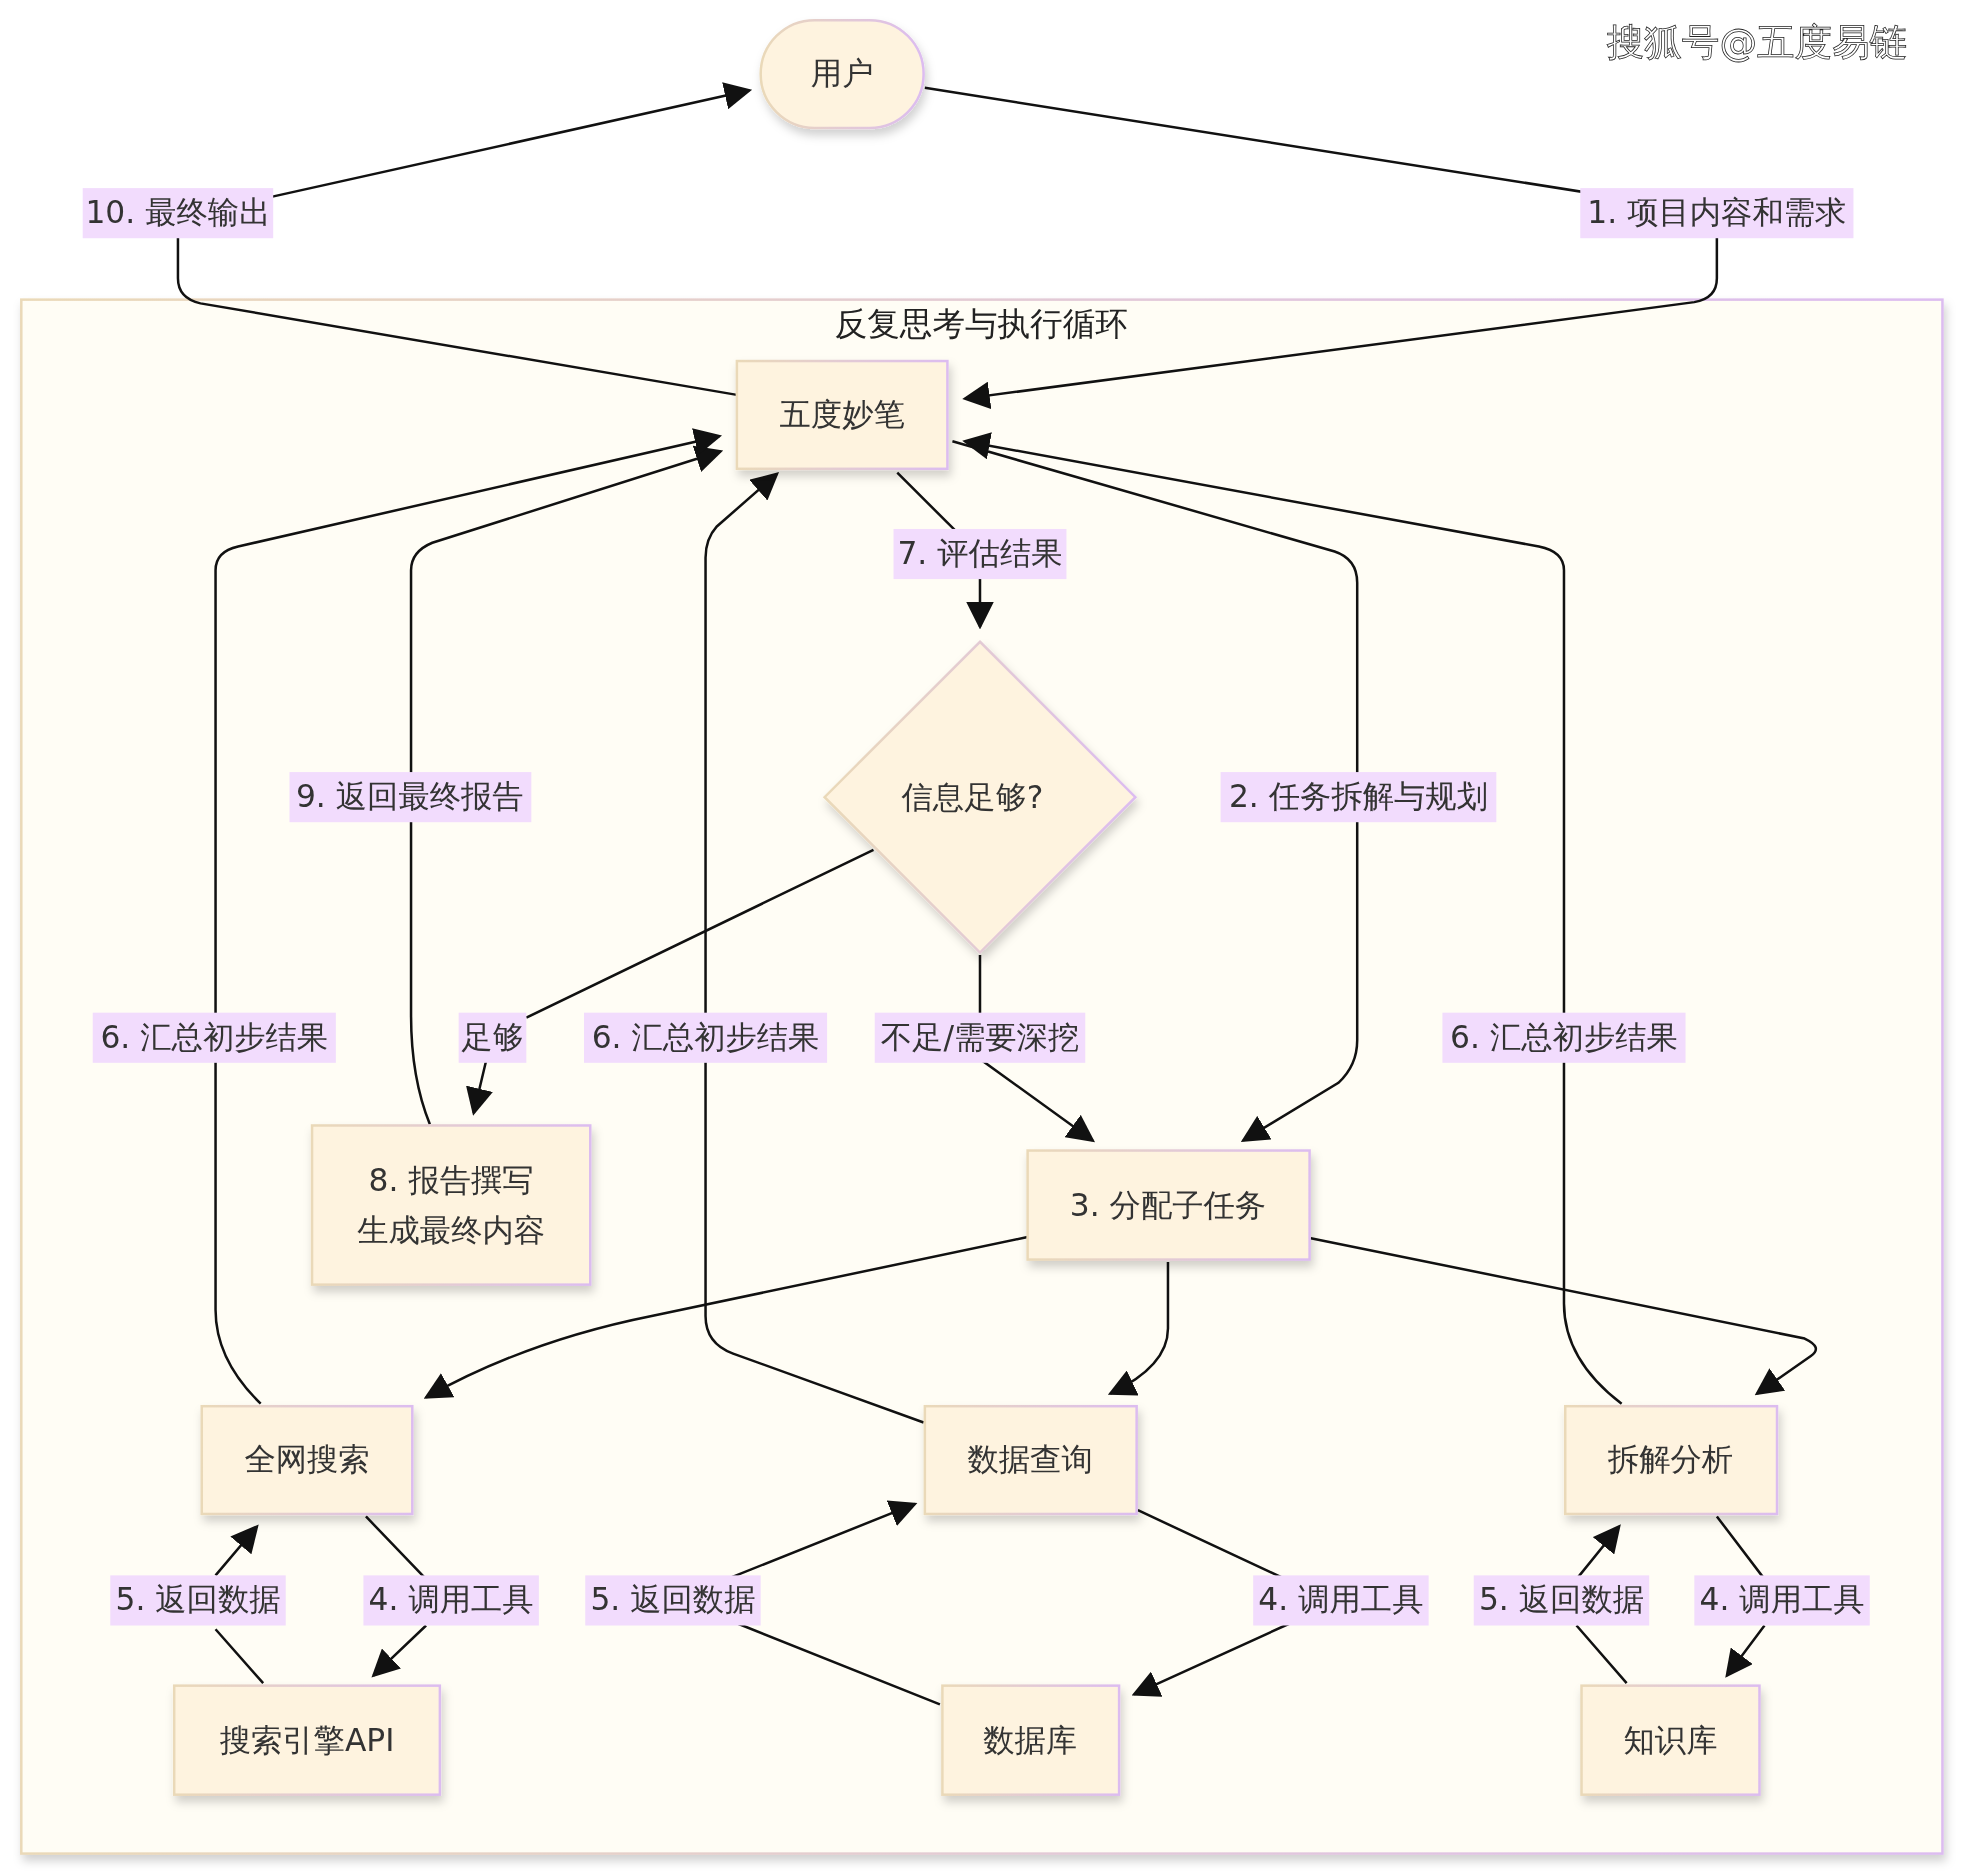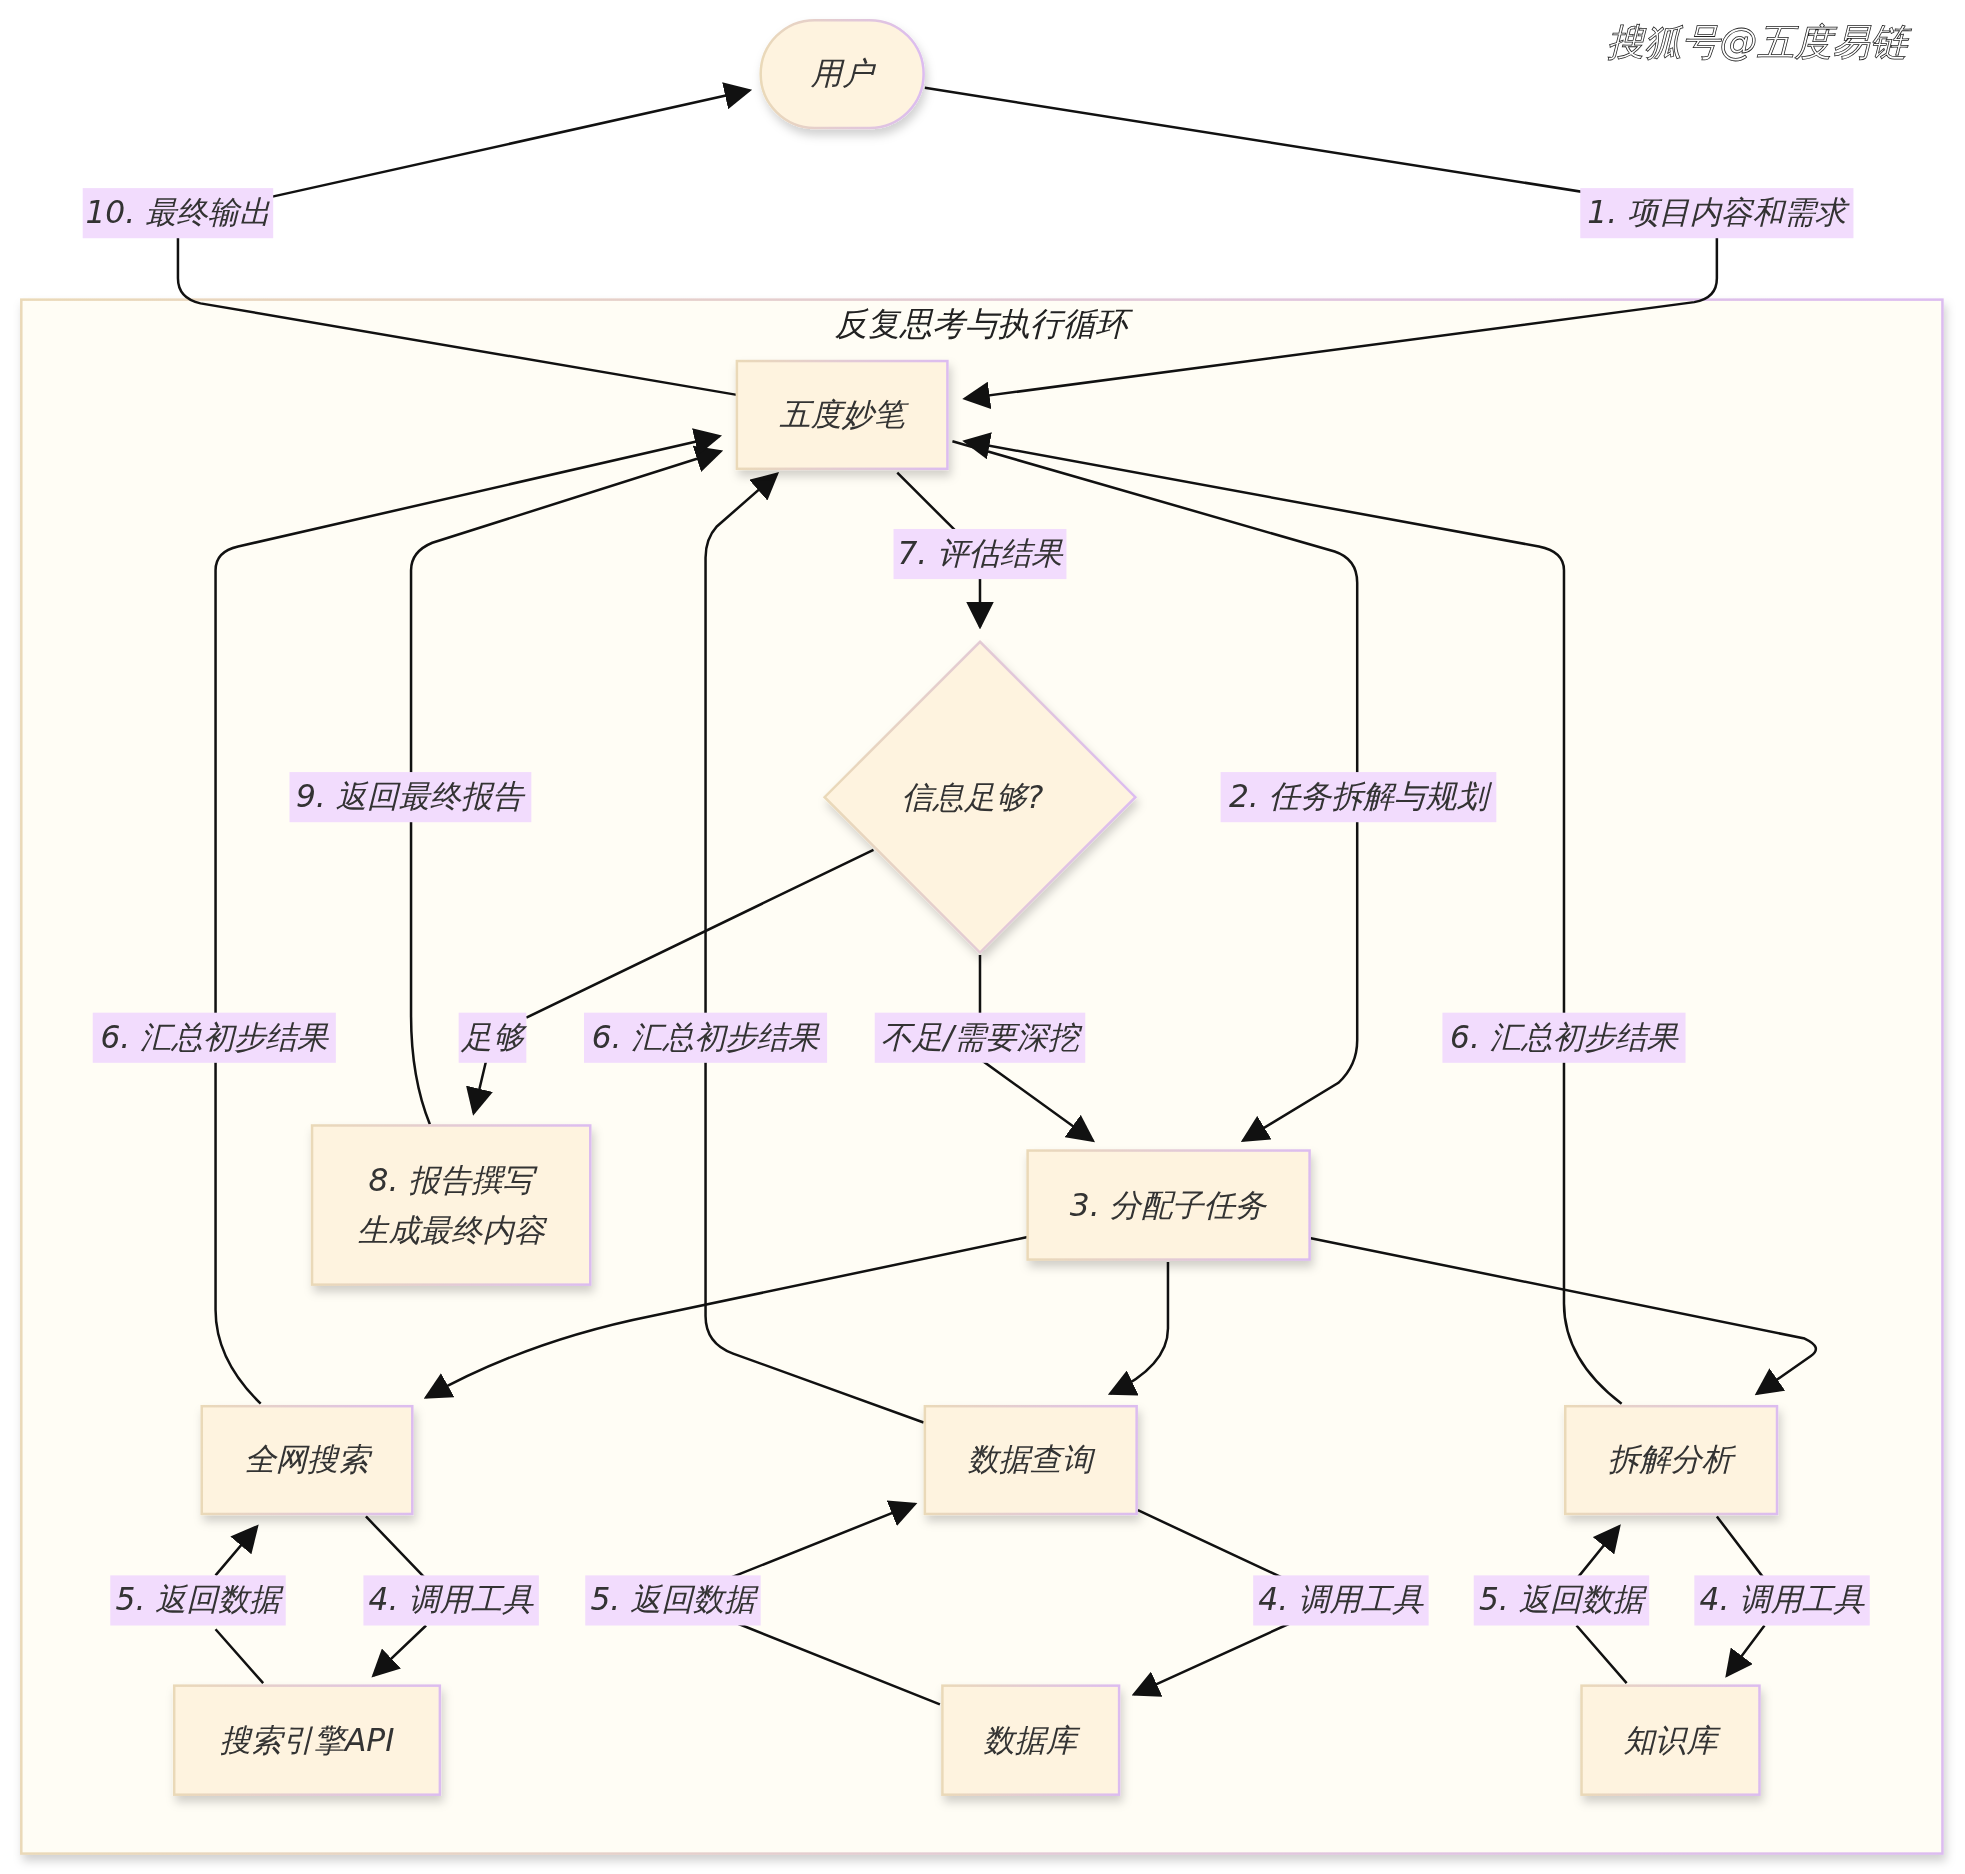--- a/index.html
+++ b/index.html
@@ -1,17 +1,17 @@
 <!DOCTYPE html>
 <html style="font-size:7.7px"><head>
 <meta charset="utf-8">
 <style>
   html,body{margin:0;padding:0;background:#ffffff;}
   body{width:1965px;height:1875px;overflow:hidden;font-family:"DejaVu Sans","Liberation Sans",sans-serif;}
-  #stage{position:absolute;left:0;top:0;width:1965px;height:1373px;font-style:italic;}
+  #stage{position:absolute;left:0;top:0;width:1965px;height:1373px;}
   svg text{font-family:"DejaVu Sans","Liberation Sans",sans-serif;fill:#333333;}
   .watermark{fill:#ffffff;stroke:#222;stroke-width:0.6;font-size:30px;}
   .node-text{font-size:25px;}
   .edge-label-text{font-size:25px;}
   .cluster-title{font-size:26px;fill:#222;}
   .edge{fill:none;stroke:#111;stroke-width:2;}
 </style>
 </head>
 <body>
 

